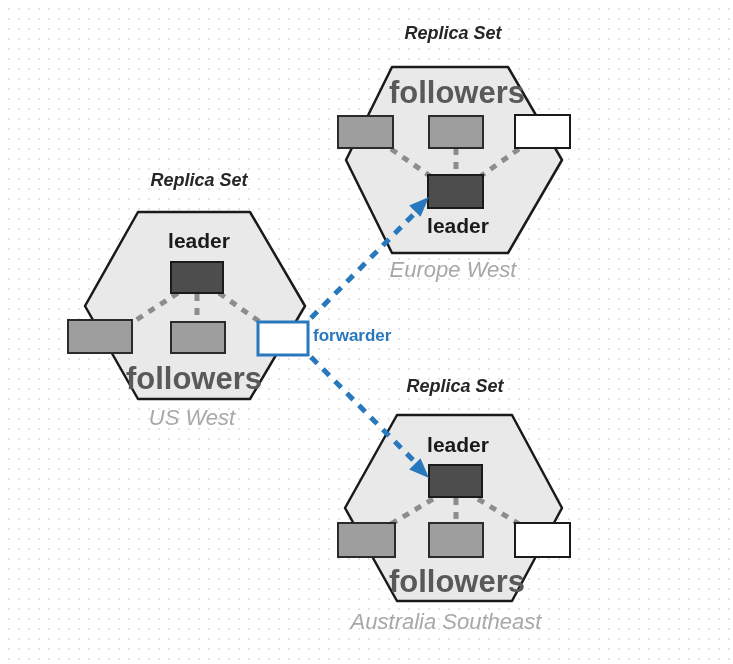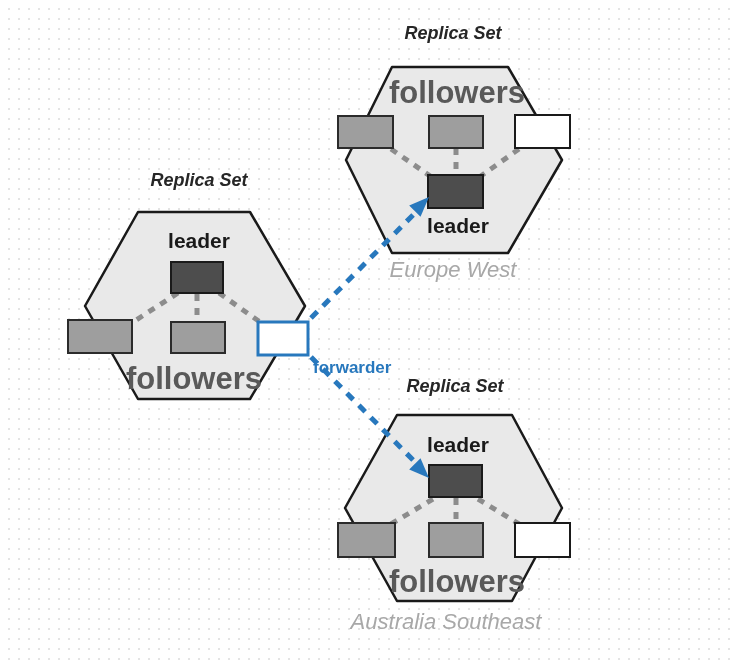--- a/index.html
+++ b/index.html
@@ -13,21 +13,21 @@
     position:relative;
     overflow:hidden;
   }
   .canvas{position:absolute;left:0;top:0;width:733px;height:664px;}
   svg.layer{position:absolute;left:0;top:0;}
   .lbl{position:absolute;white-space:nowrap;transform:translateX(-50%);line-height:1.1;}
   .title{font-size:18px;font-style:italic;font-weight:600;color:#262626;}
   .role{font-size:21px;font-weight:700;color:#1a1a1a;}
   .followers{font-size:31px;font-weight:700;color:#595959;}
   .region{font-size:22px;font-style:italic;color:#a8a8a8;text-align:center;}
-  .forwarder-lbl{font-size:17px;font-weight:700;color:#2878bd;transform:none;margin-top:32px;}
+  .forwarder-lbl{font-size:17px;font-weight:700;color:#2878bd;transform:none;}
 </style>
 </head>
 <body>
 
 <div class="canvas">
 
   <svg class="layer" width="733" height="664" viewBox="0 0 733 664">
     <defs></defs>
 
     <polygon points="85,306 138,212 250,212 305,306 250,399 138,399" fill="#e9e9e9" stroke="#1a1a1a" stroke-width="2.5" stroke-linejoin="round"></polygon>
@@ -60,20 +60,21 @@
 
     <line x1="311" y1="318" x2="416" y2="212" stroke="#2878bd" stroke-width="5" stroke-dasharray="9 8"></line>
     <polygon points="429,197 420.5,216.8 409.2,205.4" fill="#2878bd"></polygon>
     <line x1="311" y1="357" x2="416" y2="463" stroke="#2878bd" stroke-width="5" stroke-dasharray="9 8"></line>
     <polygon points="429,478 420.5,458.3 409.2,469.6" fill="#2878bd"></polygon>
   </svg>
 
   <div class="lbl title" style="left:199px;top:171px;">Replica Set</div>
   <div class="lbl role" style="left:199px;top:229px;">leader</div>
   <div class="lbl followers" style="left:194px;top:362px;">followers</div>
+  <div class="lbl region" style="left:192px;top:406px;">US West</div>
 
   <div class="lbl title" style="left:453px;top:24px;">Replica Set</div>
   <div class="lbl followers" style="left:457px;top:76px;">followers</div>
   <div class="lbl role" style="left:458px;top:214px;">leader</div>
   <div class="lbl region" style="left:453px;top:258px;">Europe West</div>
 
   <div class="lbl title" style="left:455px;top:377px;">Replica Set</div>
   <div class="lbl role" style="left:458px;top:433px;">leader</div>
   <div class="lbl followers" style="left:457px;top:565px;">followers</div>
   <div class="lbl region" style="left:446px;top:610px;">Australia Southeast</div>

